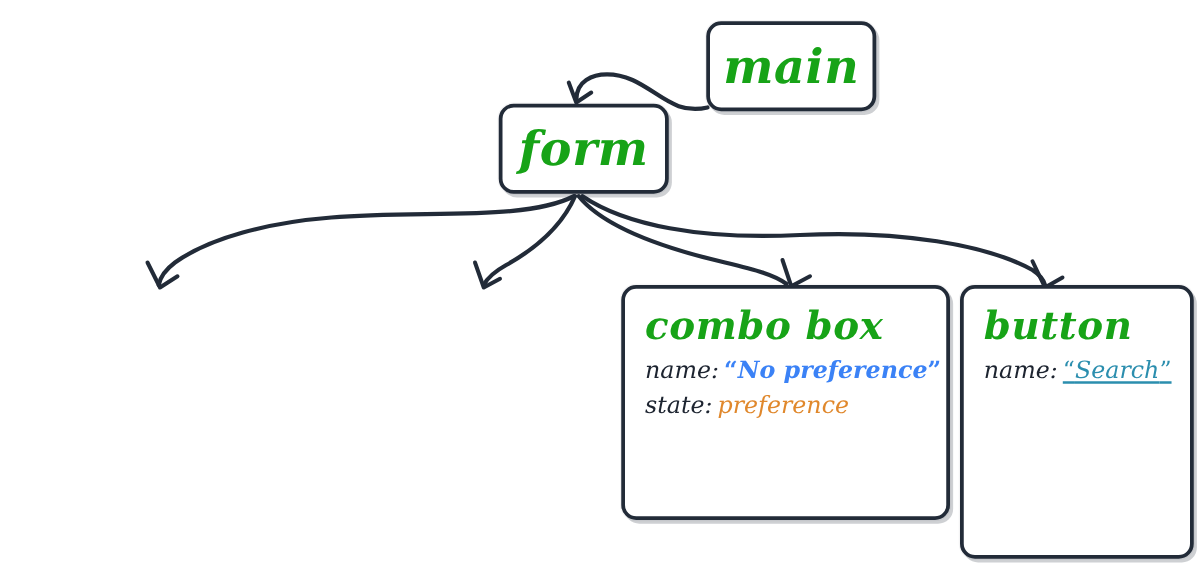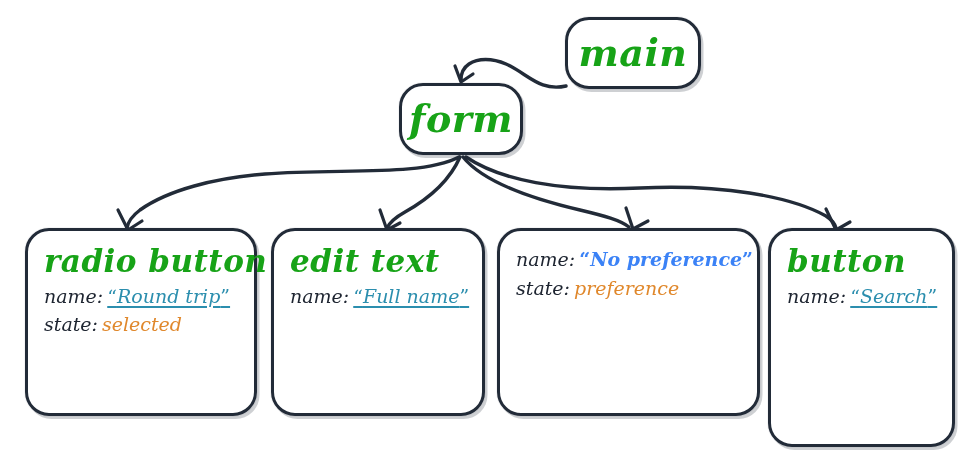--- a/index.html
+++ b/index.html
@@ -31,21 +31,21 @@
     height: 464px;
     pointer-events: none;
   }
 
   
   .node {
     position: absolute;
     box-sizing: border-box;
     background: #ffffff;
     border: 3px solid #222b38;
-    border-radius: 24px;
+    border-radius: 12px;
     box-shadow: 2.5px 3px 0 0 rgba(34,43,56,0.22),
                 0 0 0 1px rgba(34,43,56,0.05);
   }
 
   .node-title {
     color: #17a317;
     font-family: "DejaVu Serif", serif;
     font-style: italic;
     font-weight: bold;
     letter-spacing: 0.5px;
@@ -169,46 +169,28 @@
     <g>
       <path class="edge-path" d="M 466 157 C 500 180 560 192 640 188 C 720 184 790 196 826 216 C 832 220 835 224 836 228"></path>
       <path class="arrow-head" d="M 826 209 L 836 230 L 850 222"></path>
     </g>
   </svg>
 
   <div class="node node-plain" style="left:565px; top:17px; width:136px; height:72px;">
     <span class="node-title">main</span>
   </div>
 
-  <div class="node node-plain" style="left:399px; top:83px; width:124px; height:72px;">
+  <div class="node node-plain" style="left:399px; top:83px; width:136px; height:72px;">
     <span class="node-title">form</span>
   </div>
 
-  <div class="node node-leaf" style="left:25px; top:228px; width:232px; height:188px;">
-    <span class="node-title">radio button</span>
-    <ul class="prop-list">
-      <li class="prop-row">
-        <span class="prop-key">name:</span><span class="prop-val val-name"><span class="quote">“</span><span>Round trip</span><span class="quote">”</span></span>
-      </li>
-      <li class="prop-row">
-        <span class="prop-key">state:</span><span class="prop-val val-state">selected</span>
-      </li>
-    </ul>
-  </div>
-
-  <div class="node node-leaf" style="left:271px; top:228px; width:214px; height:188px;">
-    <span class="node-title">edit text</span>
-    <ul class="prop-list">
-      <li class="prop-row">
-        <span class="prop-key">name:</span><span class="prop-val val-name"><span class="quote">“</span><span>Full name</span><span class="quote">”</span></span>
-      </li>
-    </ul>
-  </div>
+
 
   <div class="node node-leaf" style="left:497px; top:228px; width:263px; height:188px;">
+    <span class="node-title">combo box</span>
     <ul class="prop-list">
       <li class="prop-row">
         <span class="prop-key">name:</span><span class="prop-val val-value"><span class="quote">“</span><span>No preference</span><span class="quote">”</span></span>
       </li>
       <li class="prop-row">
         <span class="prop-key">state:</span><span class="prop-val val-state">preference</span>
       </li>
     </ul>
   </div>
 

